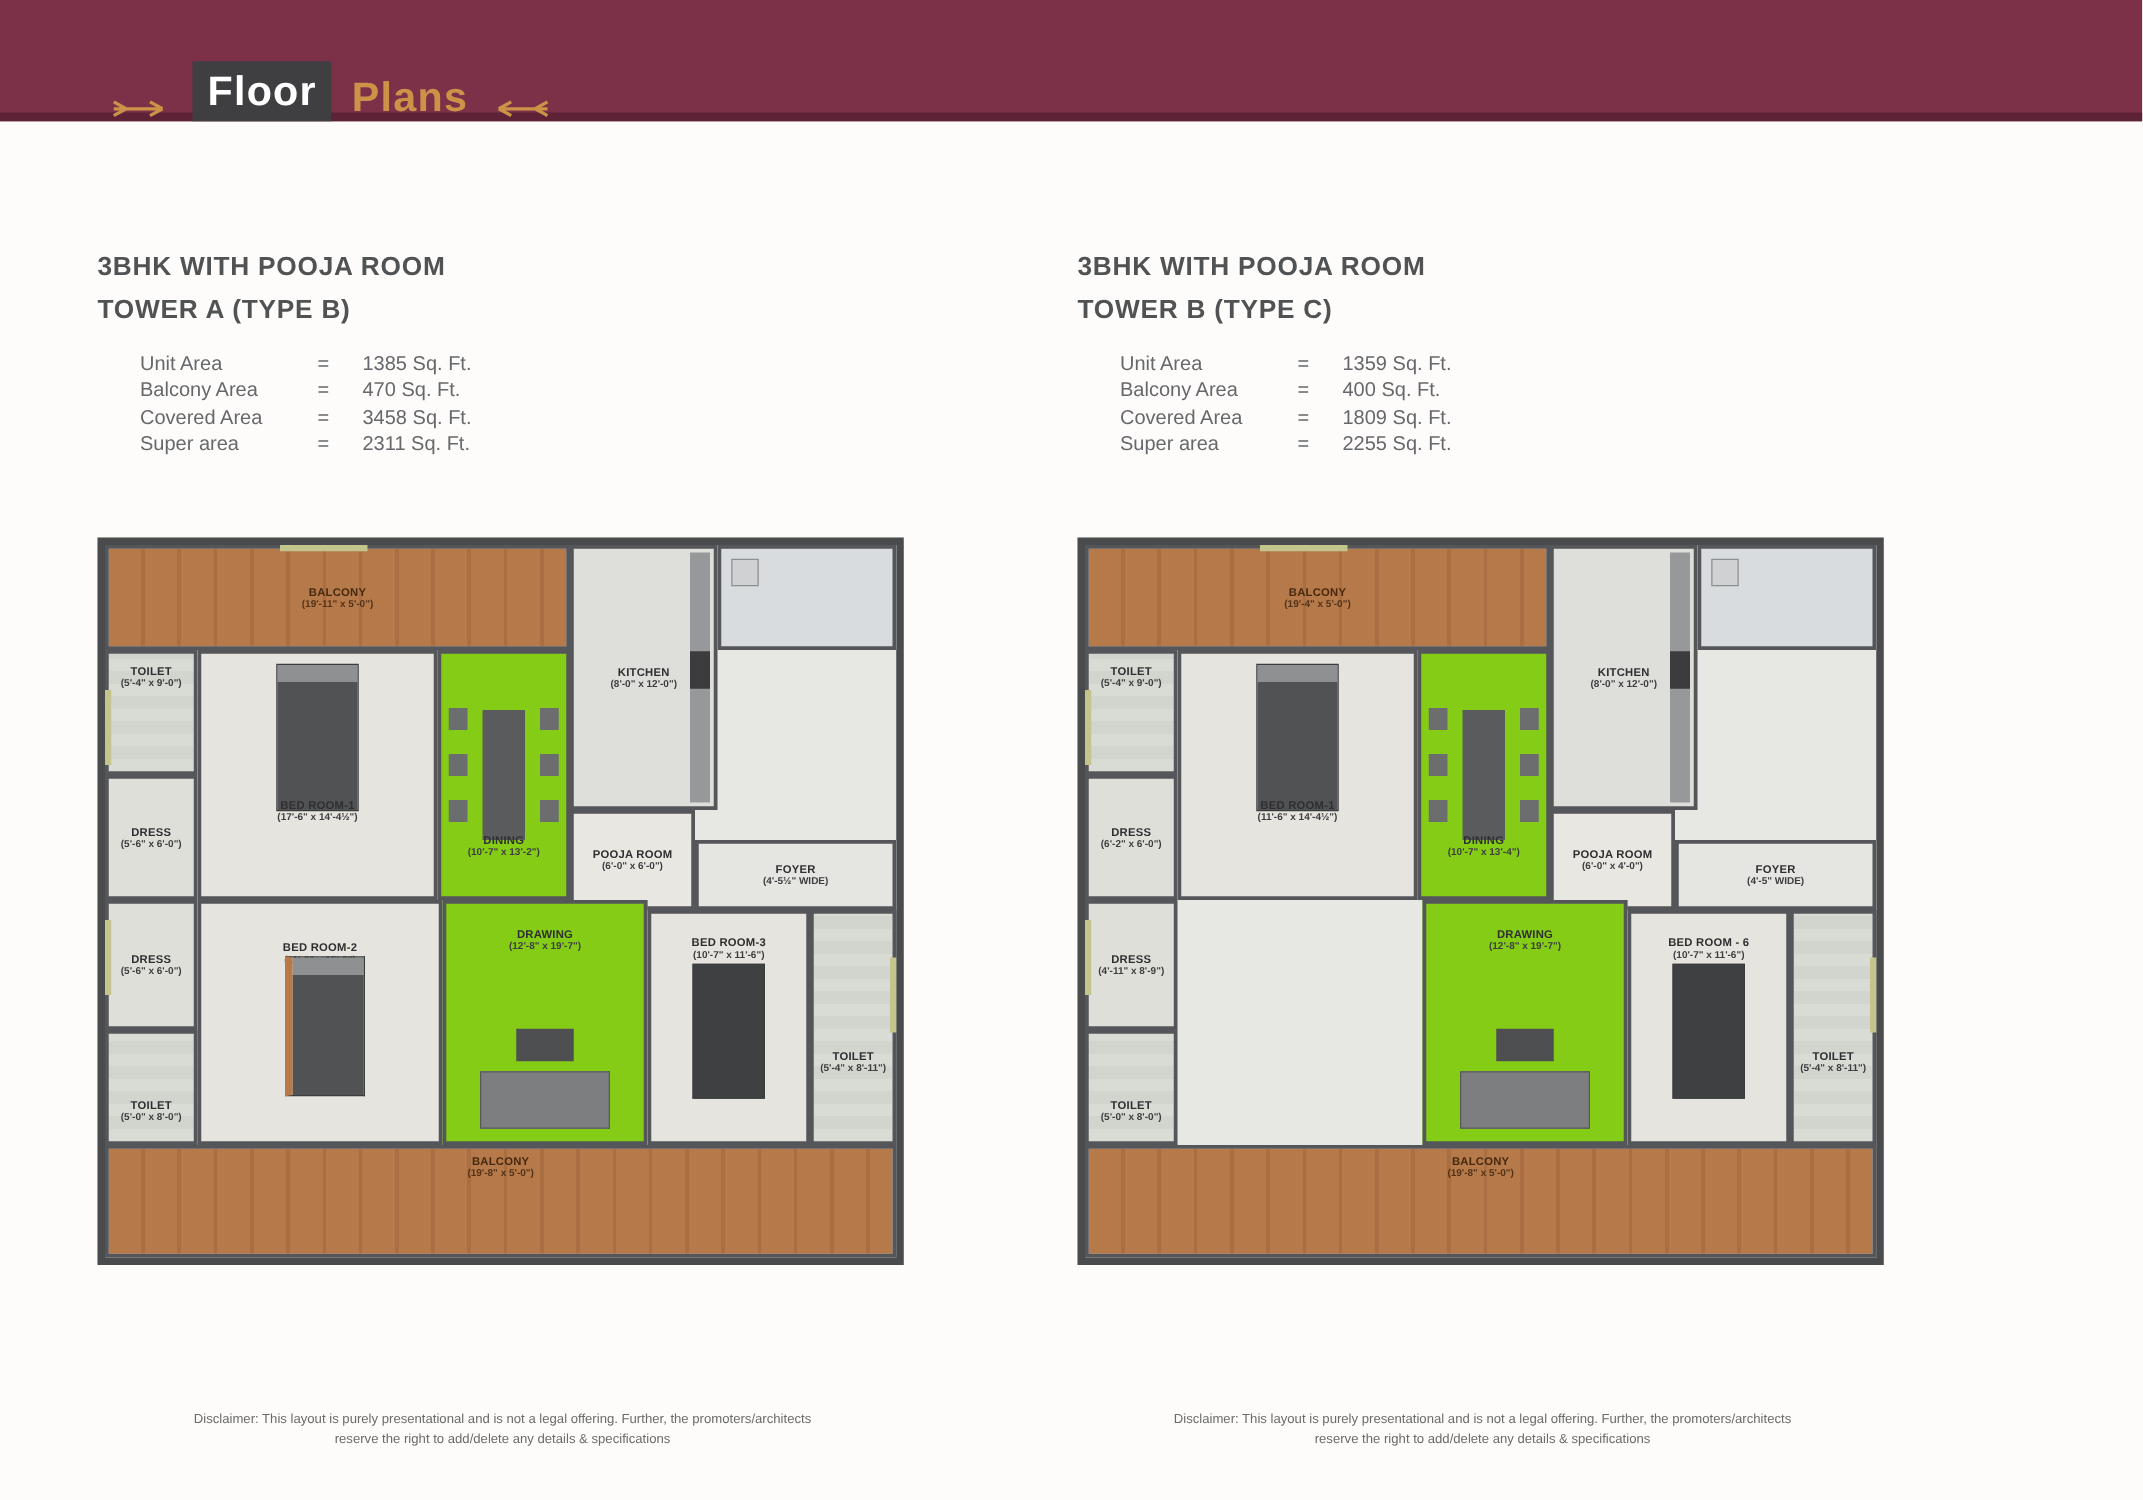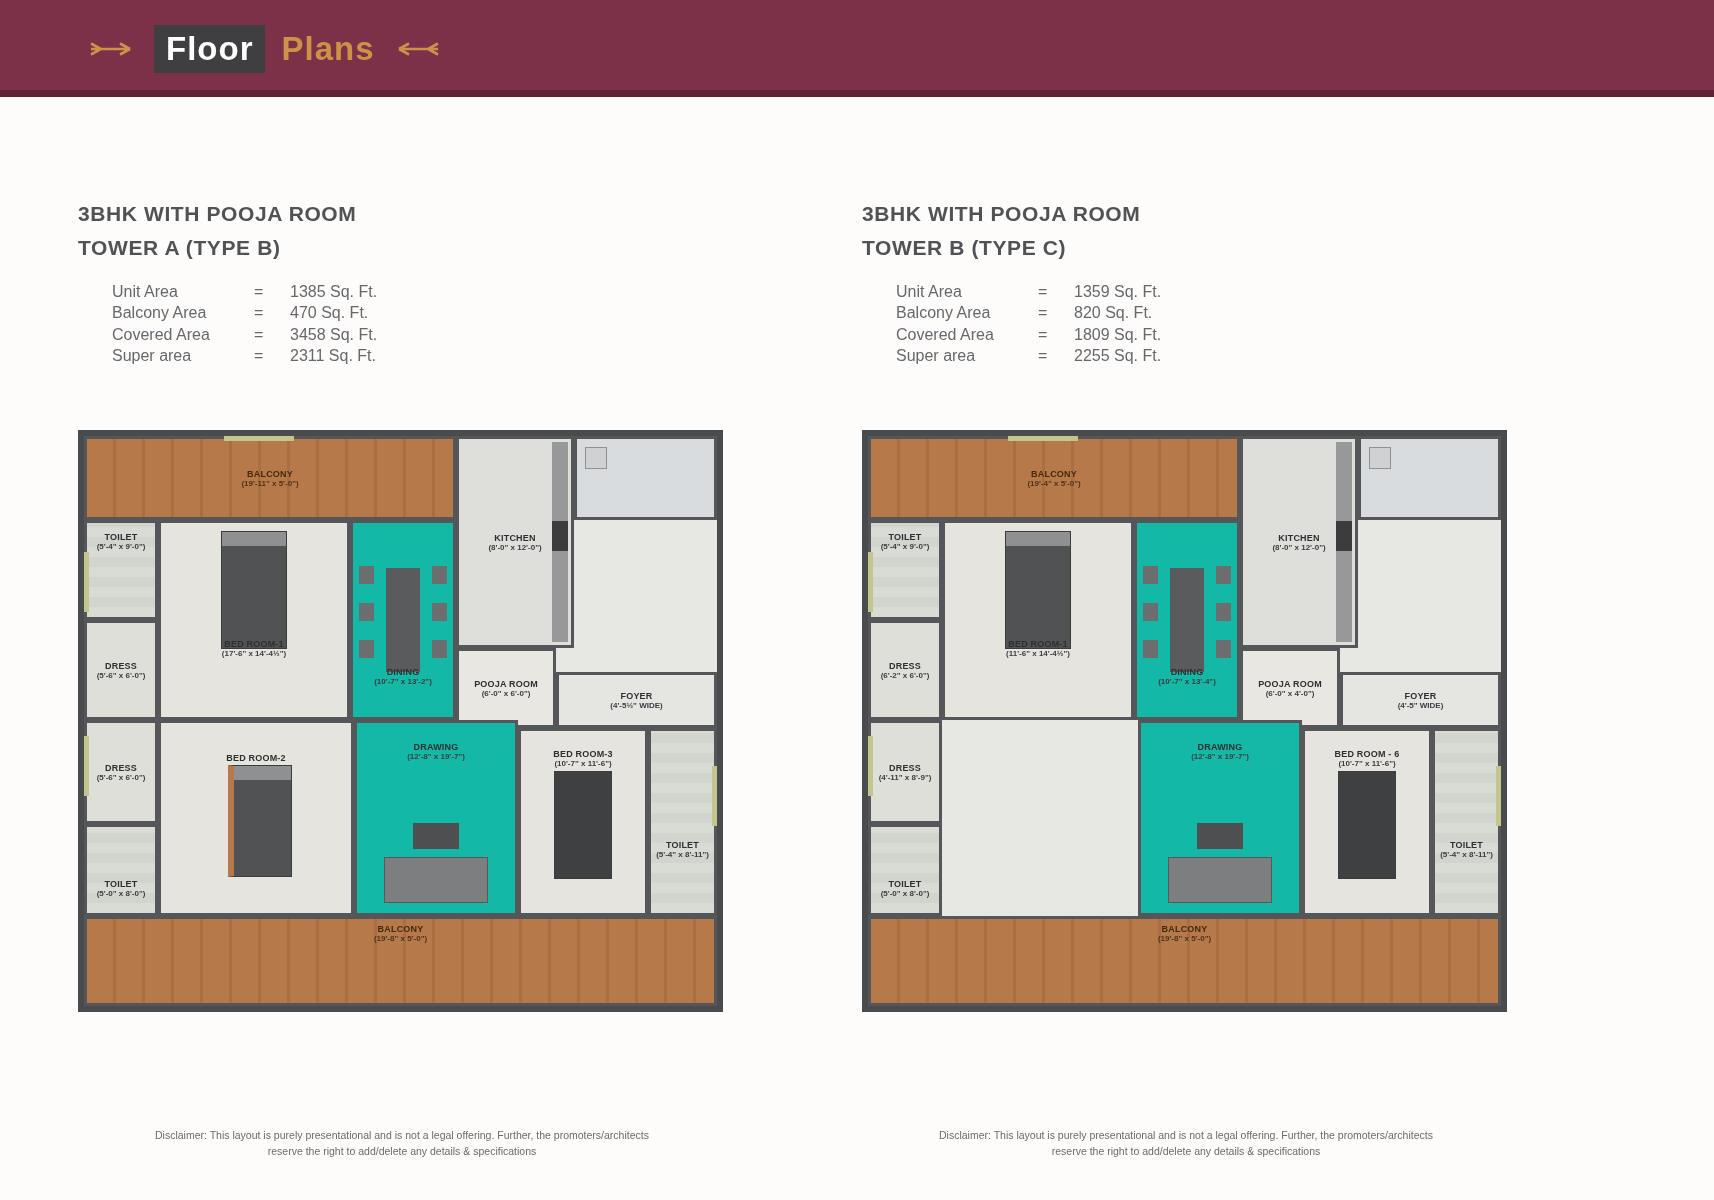--- a/index.html
+++ b/index.html
@@ -2,41 +2,41 @@
 <html><head>
 <meta charset="utf-8">
 <style>
   * { margin:0; padding:0; box-sizing:border-box; }
   body { font-family:"Liberation Sans", sans-serif; background:#ffffff; }
   .page { position:relative; width:1714px; height:1200px; background:#fdfcfa; overflow:hidden; }
 
   
   .header { position:absolute; top:0; left:0; width:100%; height:97px;
             background:#7d3149; border-bottom:7px solid #5d2236; }
-  .header-inner { position:absolute; left:88px; top:0; height:97px; display:flex; align-items:center; gap:16px; }
+  .header-inner { position:absolute; left:88px; top:0; height:97px; display:flex; align-items:flex-end; gap:16px; }
   .title-floor { background:#3f3f41; color:#ffffff; font-size:33px; font-weight:700; padding:5px 12px; letter-spacing:1px; }
   .title-plans { color:#cc9348; font-size:33px; font-weight:700; letter-spacing:1px; }
   .orn { width:50px; height:20px; }
   .orn.flip { transform:scaleX(-1); }
 
   
   .col { position:absolute; top:197px; width:648px; height:990px; }
   .col-a { left:78px; }
   .col-b { left:862px; }
   .plan-title { font-size:21px; font-weight:700; color:#515254; letter-spacing:0.6px; line-height:1.6; }
   .specs { position:absolute; top:84px; left:2px; }
   .spec-row { display:flex; font-size:16px; color:#67686b; height:21.5px; align-items:center;margin-left:32px; }
   .spec-label { width:130px; }
   .spec-eq { width:48px; text-align:left; padding-left:12px; }
   .spec-value { flex:1; }
 
   
   .plan-canvas { position:absolute; top:233px; left:0; width:645px; height:582px;
                  background:#e7e7e4; border:6px solid #4a4b4d; }
-  .room { position:absolute; border:3px solid #55565a; background:#14b8a6; }
+  .room { position:absolute; border:3px solid #55565a; background:#84cc16; }
   .rlabel { position:absolute; left:0; right:0; text-align:center; top:50%; transform:translateY(-50%); pointer-events:none; }
   .rlabel.lb-top { top:10%; transform:none; }
   .rlabel.lb-hi  { top:16%; transform:none; }
   .rlabel.lb-low { top:60%; transform:none; }
   .rname { font-size:9px; font-weight:700; color:#2f2f31; letter-spacing:0.2px; }
   .rdims { font-size:8px; font-weight:600; color:#3d3d3f; }
 
   
   .r-balcony-top    { left:0;   top:0;   width:372px; height:84px; }
   .r-kitchen        { left:372px; top:0; width:118px; height:212px; background:#dedfdb; }
@@ -254,21 +254,21 @@
     </div>
     <div class="specs">
       <div class="spec-row">
         <span class="spec-label">Unit Area</span>
         <span class="spec-eq">=</span>
         <span class="spec-value">1359 Sq. Ft.</span>
       </div>
       <div class="spec-row">
         <span class="spec-label">Balcony Area</span>
         <span class="spec-eq">=</span>
-        <span class="spec-value">820 Sq. Ft.</span>
+        <span class="spec-value">400 Sq. Ft.</span>
       </div>
       <div class="spec-row">
         <span class="spec-label">Covered Area</span>
         <span class="spec-eq">=</span>
         <span class="spec-value">1809 Sq. Ft.</span>
       </div>
       <div class="spec-row">
         <span class="spec-label">Super area</span>
         <span class="spec-eq">=</span>
         <span class="spec-value">2255 Sq. Ft.</span>

